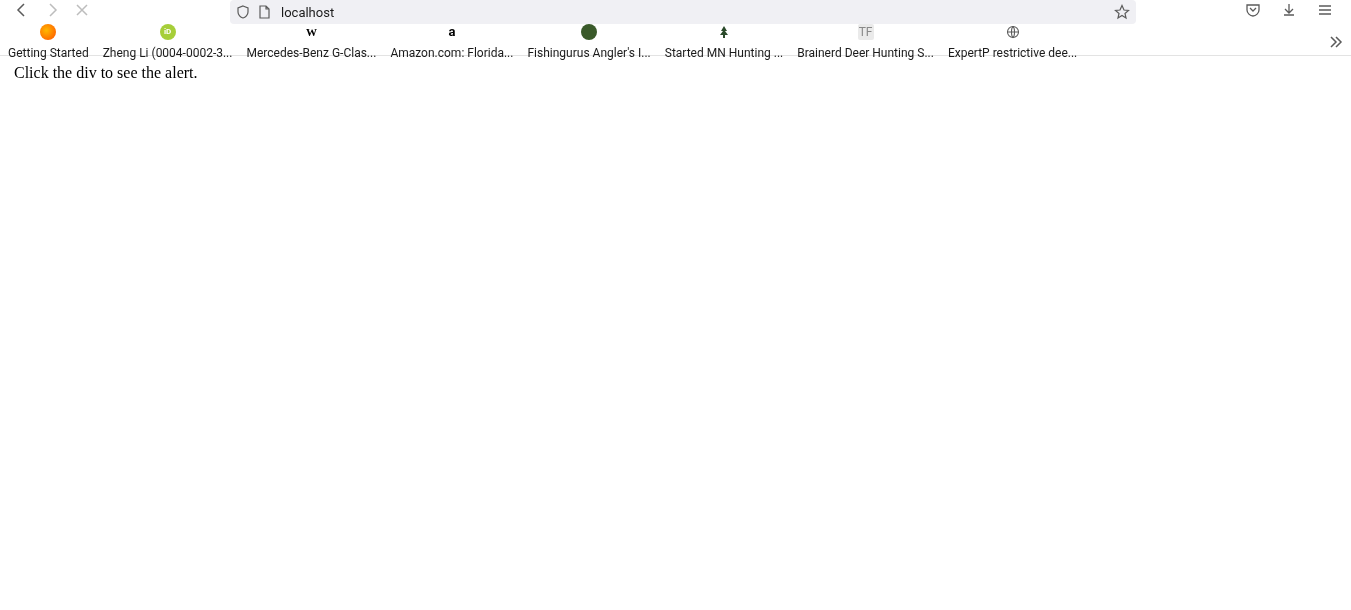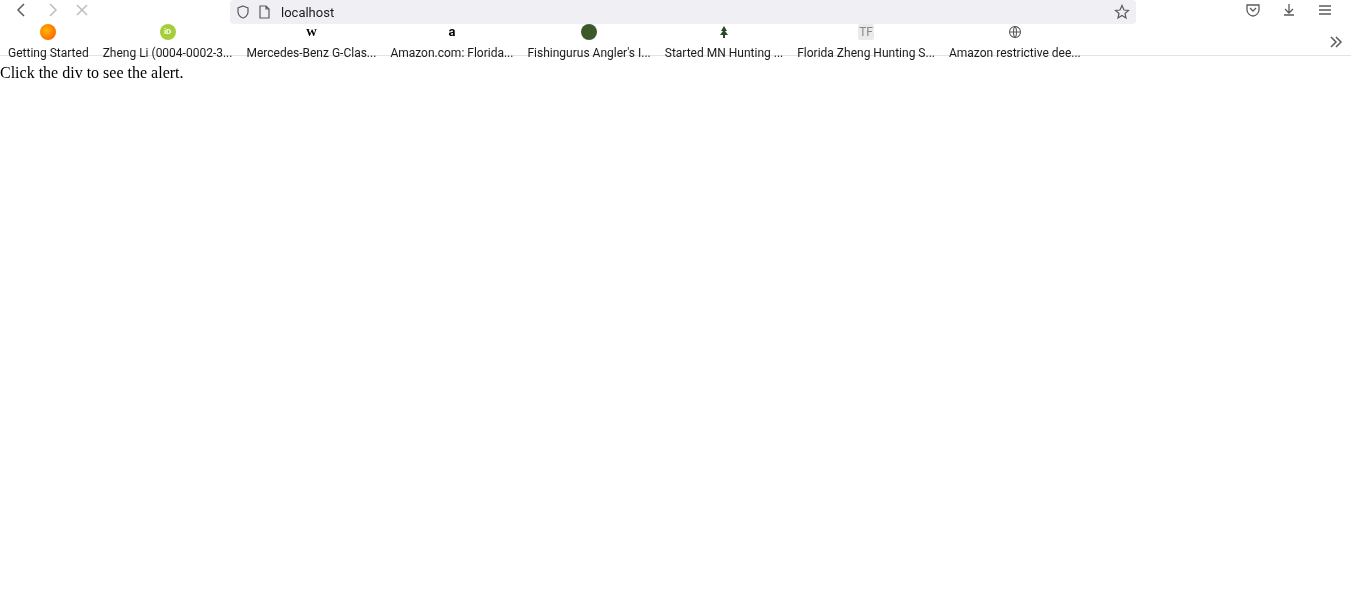--- a/index.html
+++ b/index.html
@@ -96,21 +96,21 @@
       justify-content: center;
       font-size: 11px;
       border-radius: 2px;
     }
     .overflow-btn {
       margin-left: auto;
       color: #5b5b5b;
       cursor: pointer;
     }
     .page-content {
-      padding: 8px 0;
+      padding: 8px 14px;
       font-family: "Times New Roman", serif;
       font-size: 16px;
       color: #000;
     }
     svg { display: block; }
   </style>
 </head>
 <body>
 
 <div class="toolbar">
@@ -194,30 +194,30 @@
   <div class="bookmark-item">
     <span class="favicon">
       <svg width="14" height="14" viewBox="0 0 14 14" fill="#2a4a2a">
           <path d="M7 1 L10 6 H8 L11 10 H3 L6 6 H4 Z M6 10 H8 V13 H6 Z"></path>
         </svg>
     </span>
     <span>Started MN Hunting ...</span>
   </div>
   <div class="bookmark-item">
     <span class="favicon" style="background:#eaeaea;font-size:12px;color:#888;">TF</span>
-    <span>Florida Zheng Hunting S...</span>
+    <span>Brainerd Deer Hunting S...</span>
   </div>
   <div class="bookmark-item">
     <span class="favicon">
       <svg width="14" height="14" viewBox="0 0 14 14" stroke="#5b5b5b" fill="none" stroke-width="1.1">
           <circle cx="7" cy="7" r="5.5"></circle>
           <path d="M1.5 7 H12.5 M7 1.5 C9 3 9 11 7 12.5 C5 11 5 3 7 1.5"></path>
         </svg>
     </span>
-    <span>Amazon restrictive dee...</span>
+    <span>ExpertP restrictive dee...</span>
   </div>
   <span class="overflow-btn">
     <svg width="16" height="16" viewBox="0 0 16 16" stroke="#5b5b5b" fill="none" stroke-width="1.5">
         <path d="M4 3 L9 8 L4 13 M9 3 L14 8 L9 13"></path>
       </svg>
   </span>
 </div>
 
 <div class="page-content">
   <span>Click the div to see the alert.</span>

